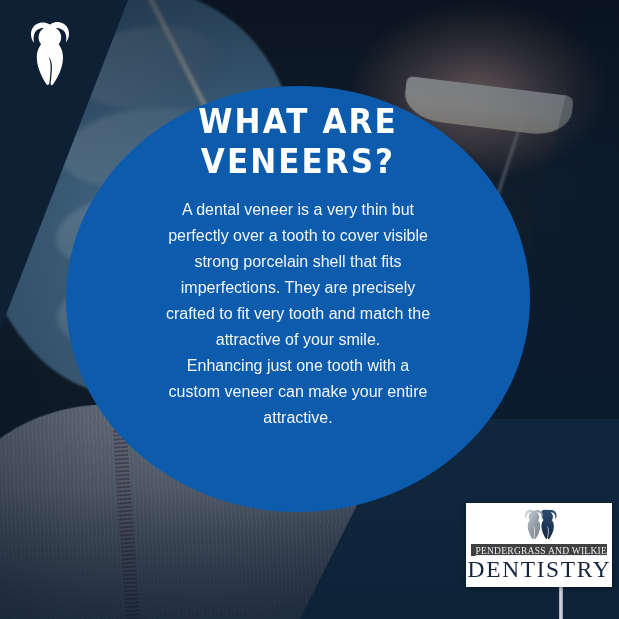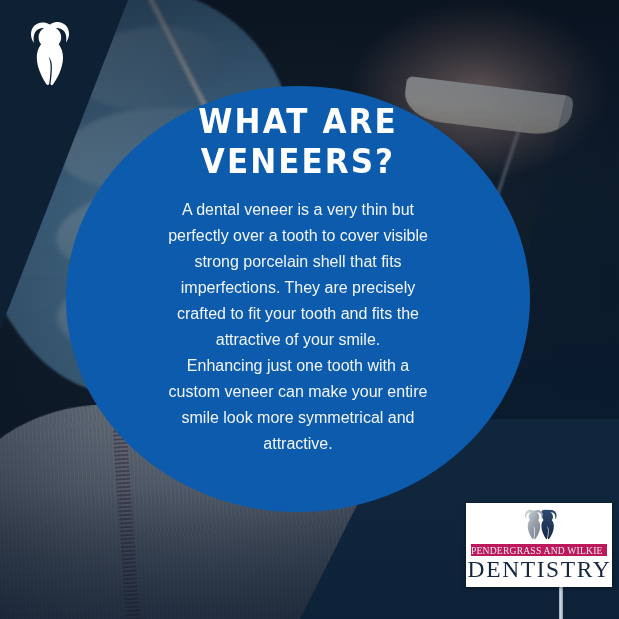--- a/index.html
+++ b/index.html
@@ -266,30 +266,31 @@
     width: 40px;
     height: 33px;
     margin-top: 1px;
   }
   .sign-tooth svg { display: block; width: 100%; height: 100%; }
 
   .sign-band {
     margin-top: 3px;
     width: 100%;
     background: linear-gradient(180deg, #1d2e४8 0%, #16263f 100%);
-    background-color: #be185d;
+    background-color: #404040;
     color: #e9edf3;
     font-family: "Liberation Serif", serif;
     font-size: 9.6px;
     letter-spacing: 0.2px;
-    text-align: left;
+    text-align: right;
     line-height: 14px;
     height: 14px;
     white-space: nowrap;
     overflow: hidden;
+    text-decoration: underline;
   }
   .sign-word {
     margin-top: 1px;
     color: #16263f;
     font-family: "Liberation Serif", serif;
     font-size: 23px;
     letter-spacing: 1.6px;
     line-height: 1.1;
     font-weight: 400;
     text-align: center;
@@ -342,25 +343,24 @@
     <div class="headline">
       <span class="line">WHAT ARE</span>
       <span class="line">VENEERS?</span>
     </div>
 
     <div class="body-copy">
       <p>A dental veneer is a very thin but</p>
       <p>perfectly over a tooth to cover visible</p>
       <p>strong porcelain shell that fits</p>
       <p>imperfections. They are precisely</p>
-      <p>crafted to fit your tooth and fits the</p>
+      <p>crafted to fit very tooth and match the</p>
       <p>attractive of your smile.</p>
       <p>Enhancing just one tooth with a</p>
       <p>custom veneer can make your entire</p>
-      <p>smile look more symmetrical and</p>
       <p>attractive.</p>
     </div>
   </div>
 
   <div class="sign-post"></div>
 
   <div class="sign-card">
     <div class="sign-tooth">
       <svg viewBox="0 0 60 54" xmlns="http://www.w3.org/2000/svg" aria-hidden="true">
         <defs>

